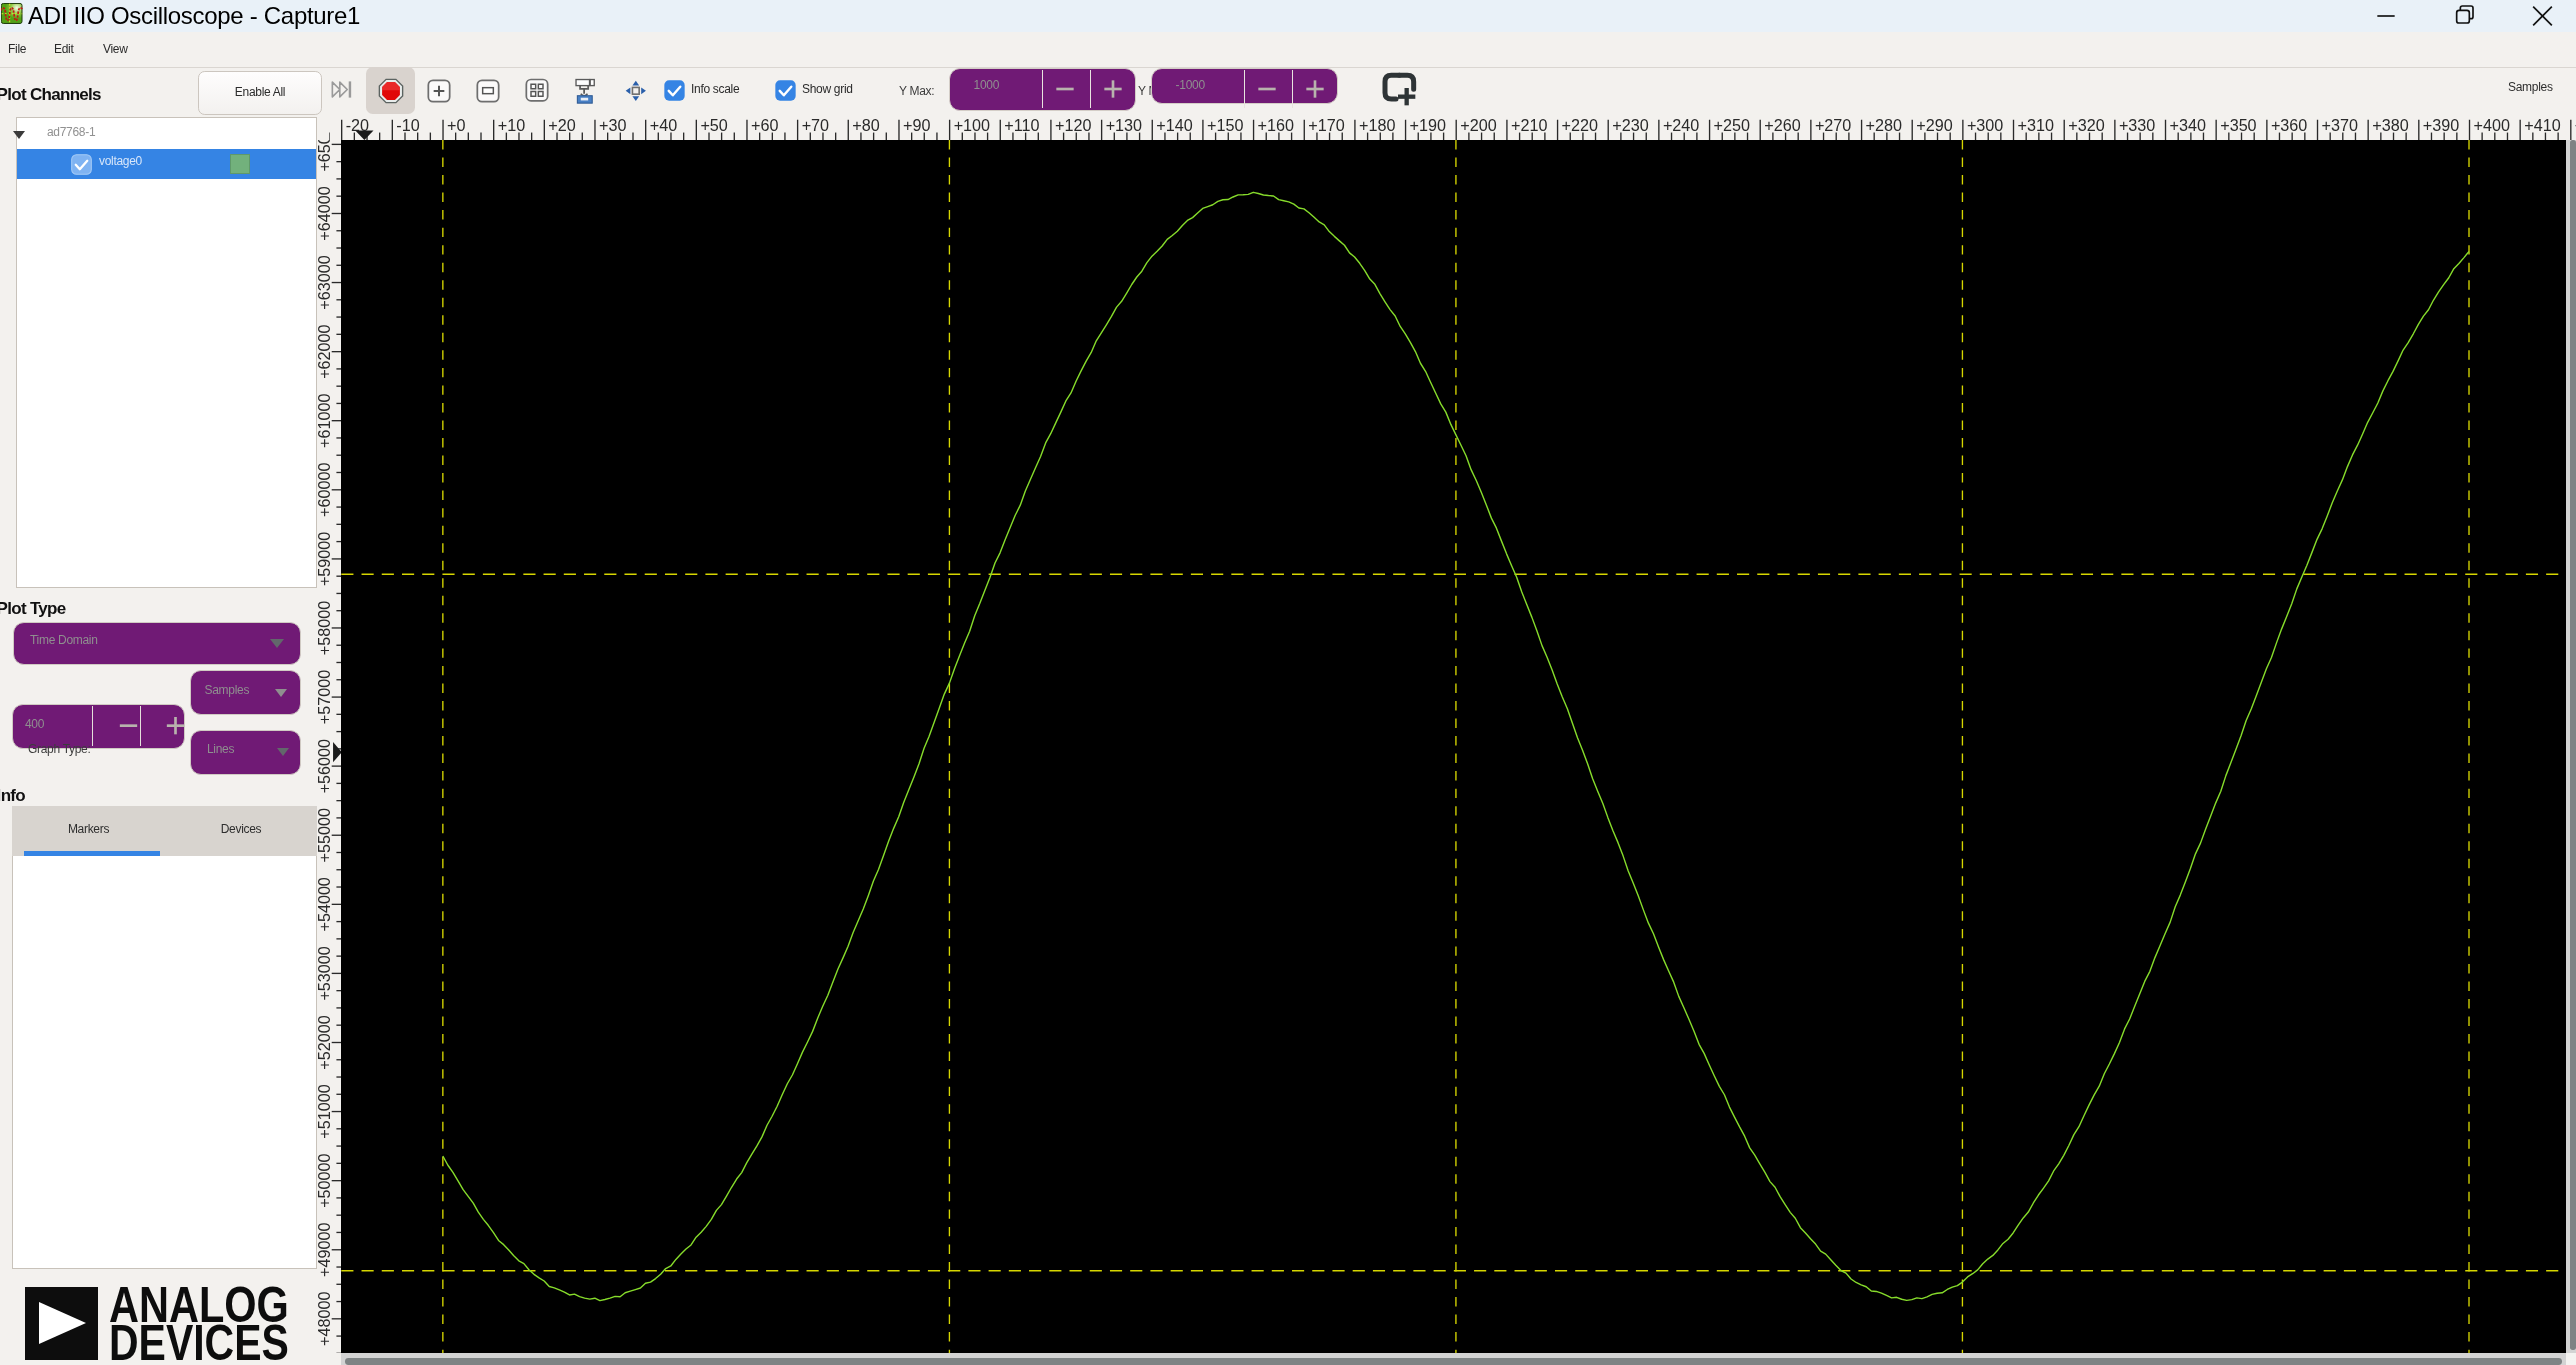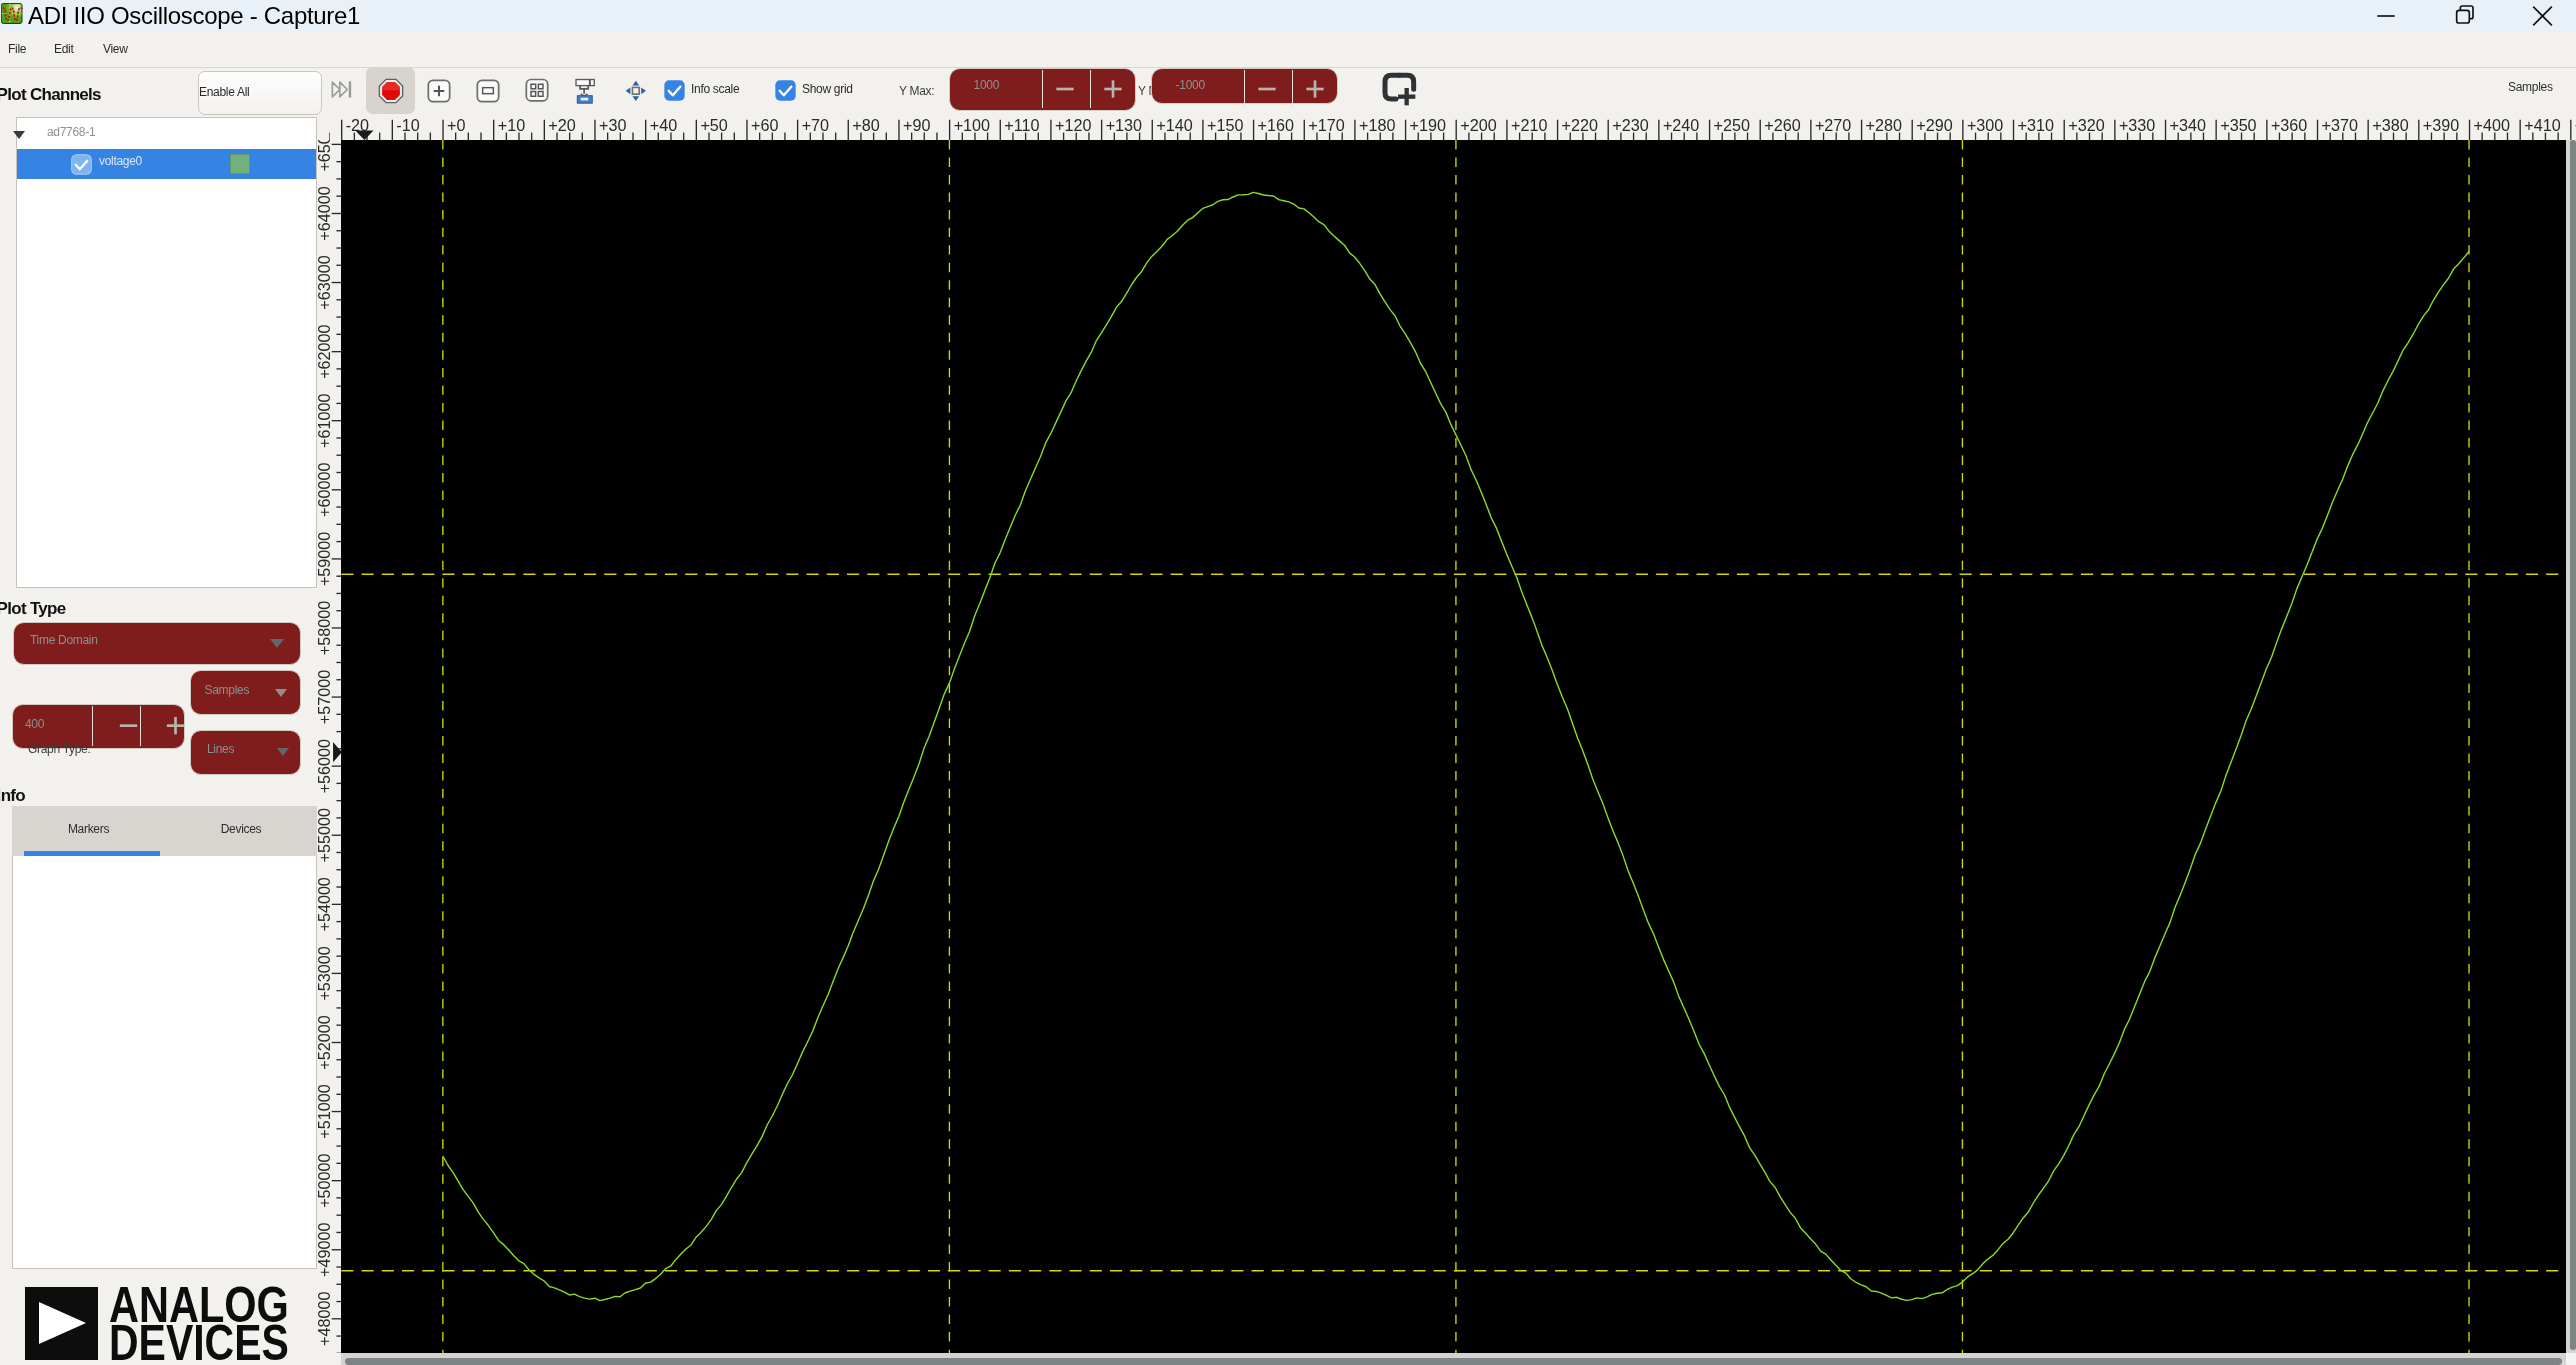--- a/index.html
+++ b/index.html
@@ -1,21 +1,21 @@
 <!DOCTYPE html>
 <html style="font-size:10.8px"><head><meta charset="utf-8"><style>
 *{margin:0;padding:0;box-sizing:border-box}
 html,body{width:2576px;height:1366px;overflow:hidden;background:#f3f1ee;
  font-family:"Liberation Sans",sans-serif;-webkit-font-smoothing:antialiased}
 .abs{position:absolute}
 .lbl{font-size:12px;color:#2b2b2b;letter-spacing:-0.3px;white-space:nowrap}
 .bold{font-weight:bold;color:#111;font-size:17px;letter-spacing:-0.7px}
 .gray{color:#8f8f8f}
 .btn{background:linear-gradient(#fefdfd,#f3f1ef);border:1.3px solid #ccc6bf;border-radius:6.7px}
-.combo{background:#7f1d1d;border:1.3px solid #d0cac3;border-radius:11px}
+.combo{background:#701a75;border:1.3px solid #d0cac3;border-radius:11px}
 .tri-d{width:0;height:0;border-left:7.4px solid transparent;border-right:7.4px solid transparent;border-top:9.4px solid #62676b}
 </style></head>
 <body>
 
 <div class="abs" style="left:0;top:0;width:2576px;height:32px;background:#e9f1f8"></div>
 <svg class="abs" style="left:1.3px;top:3.4px" width="22" height="21.6" viewBox="0 0 33 32">
  <defs>
       <radialGradient id="gg" cx="75%" cy="22%" r="55%">
    <stop offset="0%" stop-color="#f4fbe9"></stop>
         <stop offset="55%" stop-color="#8cc63f"></stop>
@@ -40,21 +40,21 @@
  <line x1="31" y1="10" x2="3" y2="38" stroke="#111" stroke-width="2.5"></line>
 </svg>
 
 <div class="abs" style="left:0;top:32px;width:2576px;height:36px;background:#f3f1ee;border-bottom:1.3px solid #dad6d1"></div>
 <div class="abs lbl" style="left:8px;top:32px;height:35px;line-height:35px">File</div>
 <div class="abs lbl" style="left:54px;top:32px;height:35px;line-height:35px">Edit</div>
 <div class="abs lbl" style="left:103px;top:32px;height:35px;line-height:35px">View</div>
 
 <div class="abs lbl bold" style="left:-3.4px;top:85px">Plot Channels</div>
 <div class="abs btn" style="left:198px;top:71px;width:124px;height:44px">
-  <div class="lbl" style="text-align:left;line-height:41px">Enable All</div>
+  <div class="lbl" style="text-align:center;line-height:41px">Enable All</div>
   </div>
 
 <div class="abs" style="left:15.5px;top:117px;width:301px;height:471px;background:#fff;border:1.3px solid #c8c2ba"></div>
 <div class="abs" style="left:13px;top:131px;width:0;height:0;border-left:6px solid transparent;border-right:6px solid transparent;border-top:8px solid #3a3a3a"></div>
 <div class="abs lbl" style="left:47px;top:125px;color:#919191">ad7768-1</div>
 <div class="abs" style="left:17px;top:149px;width:299px;height:30px;background:#3584e4"></div>
 <svg class="abs" style="left:71px;top:154px" width="21" height="21" viewBox="0 0 31 31">
  <rect x="1" y="1" width="29" height="29" rx="7" fill="#7fb3f2" stroke="#a5cbf6" stroke-width="1.5"></rect>
  <path d="M 7 16 L 13 22.5 L 24 10" fill="none" stroke="#fff" stroke-width="3.4" stroke-linecap="round" stroke-linejoin="round"></path>
 </svg>

